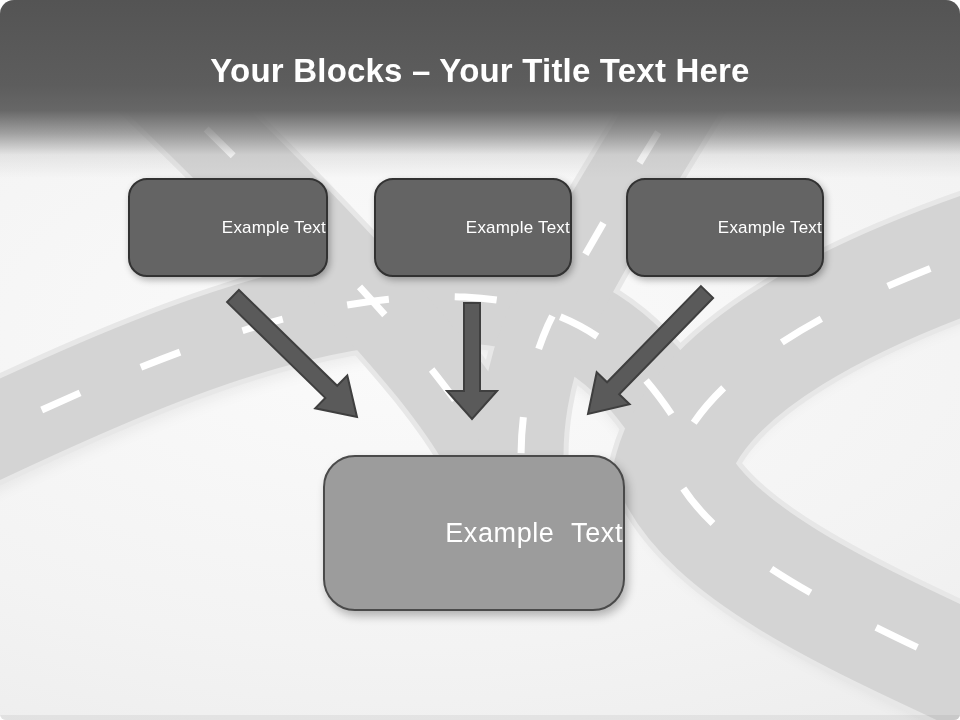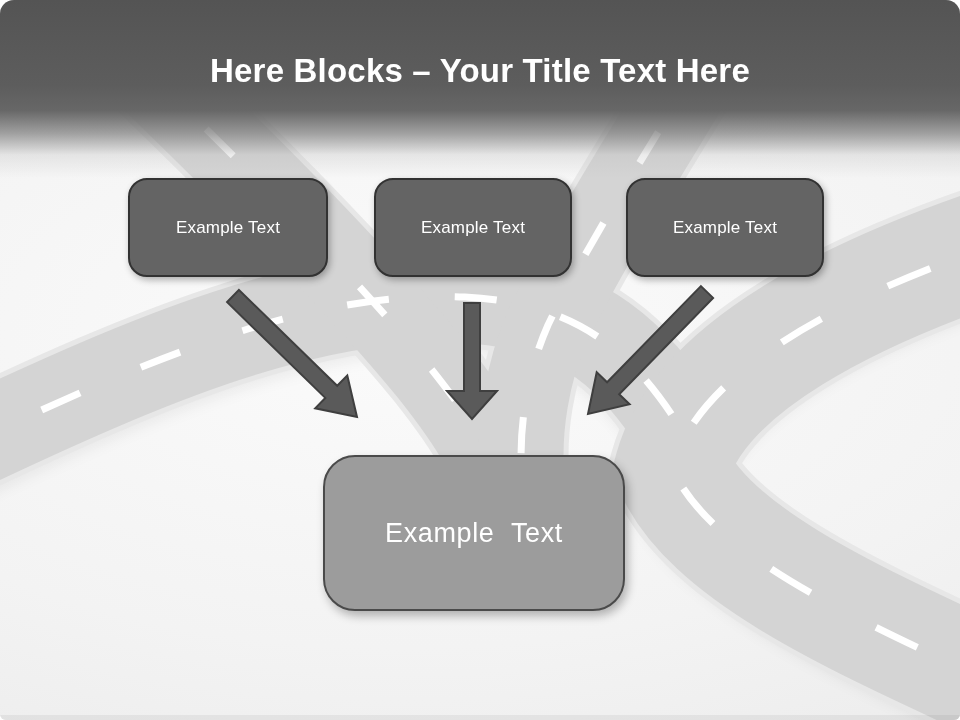--- a/index.html
+++ b/index.html
@@ -37,21 +37,21 @@
     text-align:center;
     color:var(--text,#ffffff);
     font-size:33px;
     letter-spacing:0.2px;
     white-space:pre;
   }
   .title .t-bold{font-weight:700;}
   .title .t-reg{font-weight:700;}
   .block{
     position:absolute;
-    display:flex;align-items:center;justify-content:center;
+    display:flex;align-items:center;justify-content:flex-end;
     background:var(--block-fill,#646464);
     border:2px solid var(--block-border,#323232);
     border-radius:19px;
     color:var(--text,#ffffff);
     font-size:17px;
     letter-spacing:0.2px;
     box-shadow:2px 3px 7px rgba(0,0,0,0.30);
     text-align:center;
   }
   .block-1{left:128px;top:178px;width:200px;height:99px;}
@@ -109,21 +109,21 @@
     <path class="road" stroke-width="85" d="M 708,50 C 645,155 585,248 548,325 C 527,372 518,430 522,478"></path>
     <path class="road" stroke-width="115" d="M 1015,238 C 850,292 700,368 672,468 C 712,558 865,623 1015,693"></path>
 
     <path class="road-dash" stroke-dasharray="42 66" stroke-dashoffset="18" d="M -40,448 C 150,358 310,290 465,297 C 575,303 628,350 672,415"></path>
     <path class="road-dash" stroke-dasharray="38 72" stroke-dashoffset="4" d="M 130,55 C 250,170 360,282 432,370 C 478,428 500,465 508,515"></path>
     <path class="road-dash" stroke-dasharray="36 70" stroke-dashoffset="10" d="M 708,50 C 645,155 585,248 548,325 C 527,372 518,430 522,478"></path>
     <path class="road-dash" stroke-dasharray="46 74" stroke-dashoffset="30" d="M 1015,238 C 850,292 700,368 672,468 C 712,558 865,623 1015,693"></path>
   </svg>
 
   <div class="header">
-    <div class="title"><span class="t-bold">Here Blocks</span><span class="t-reg"> – Your Title Text Here</span></div>
+    <div class="title"><span class="t-bold">Your Blocks</span><span class="t-reg"> – Your Title Text Here</span></div>
   </div>
 
   <div class="block block-1">
     <span>Example Text</span>
   </div>
   <div class="block block-2">
     <span>Example Text</span>
   </div>
   <div class="block block-3">
     <span>Example Text</span>

